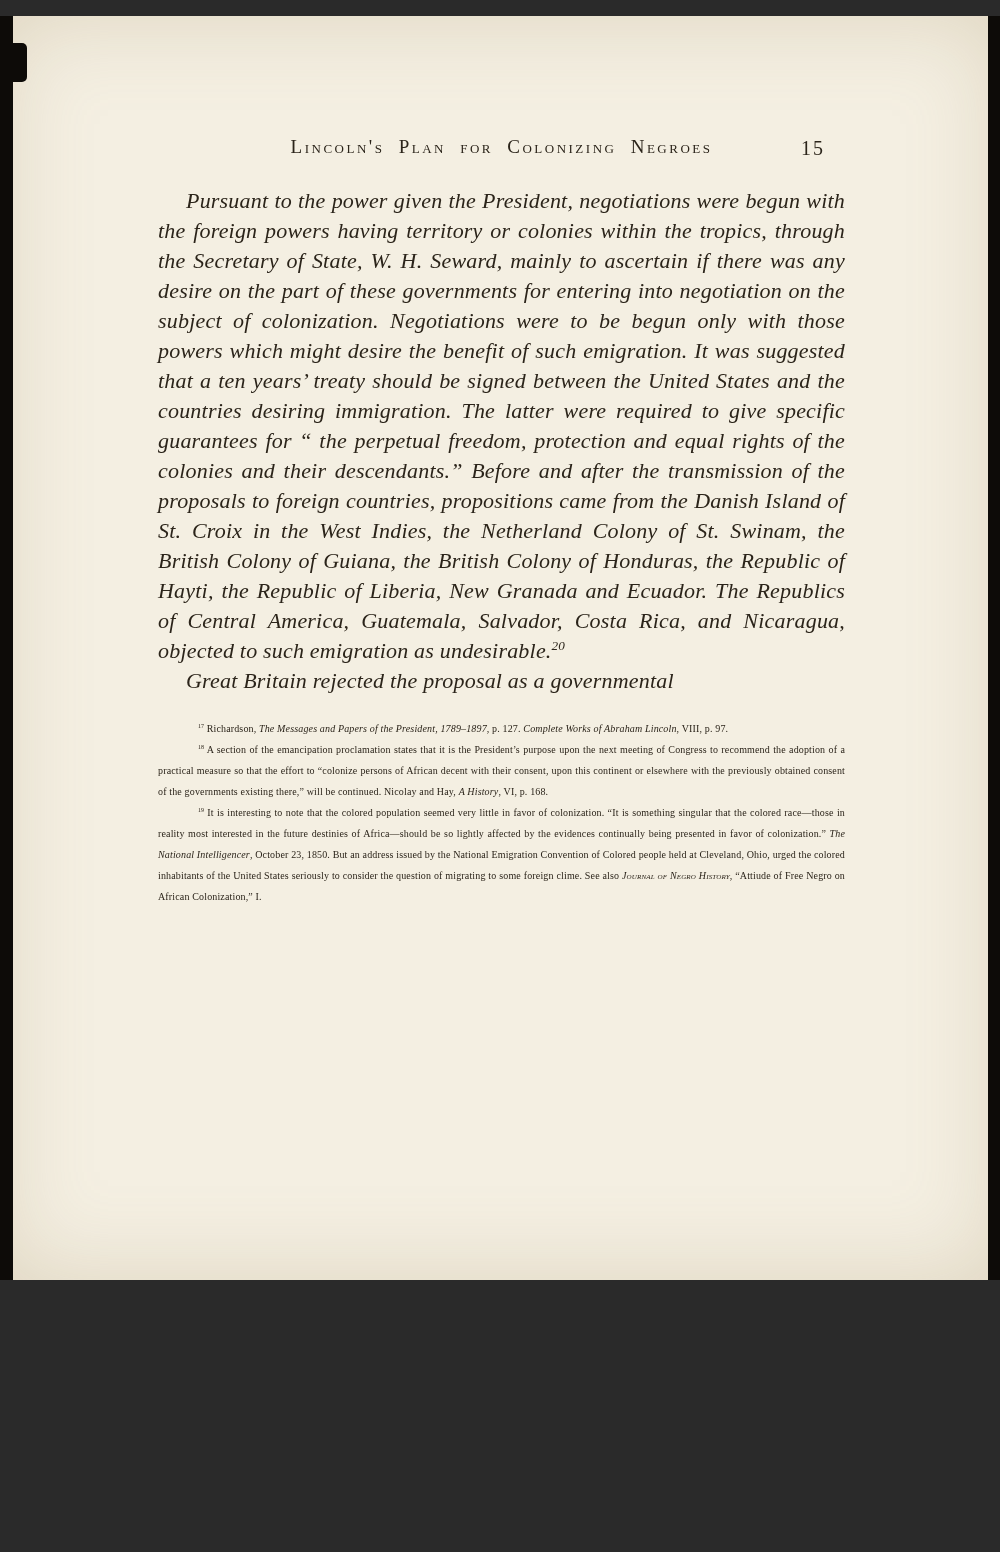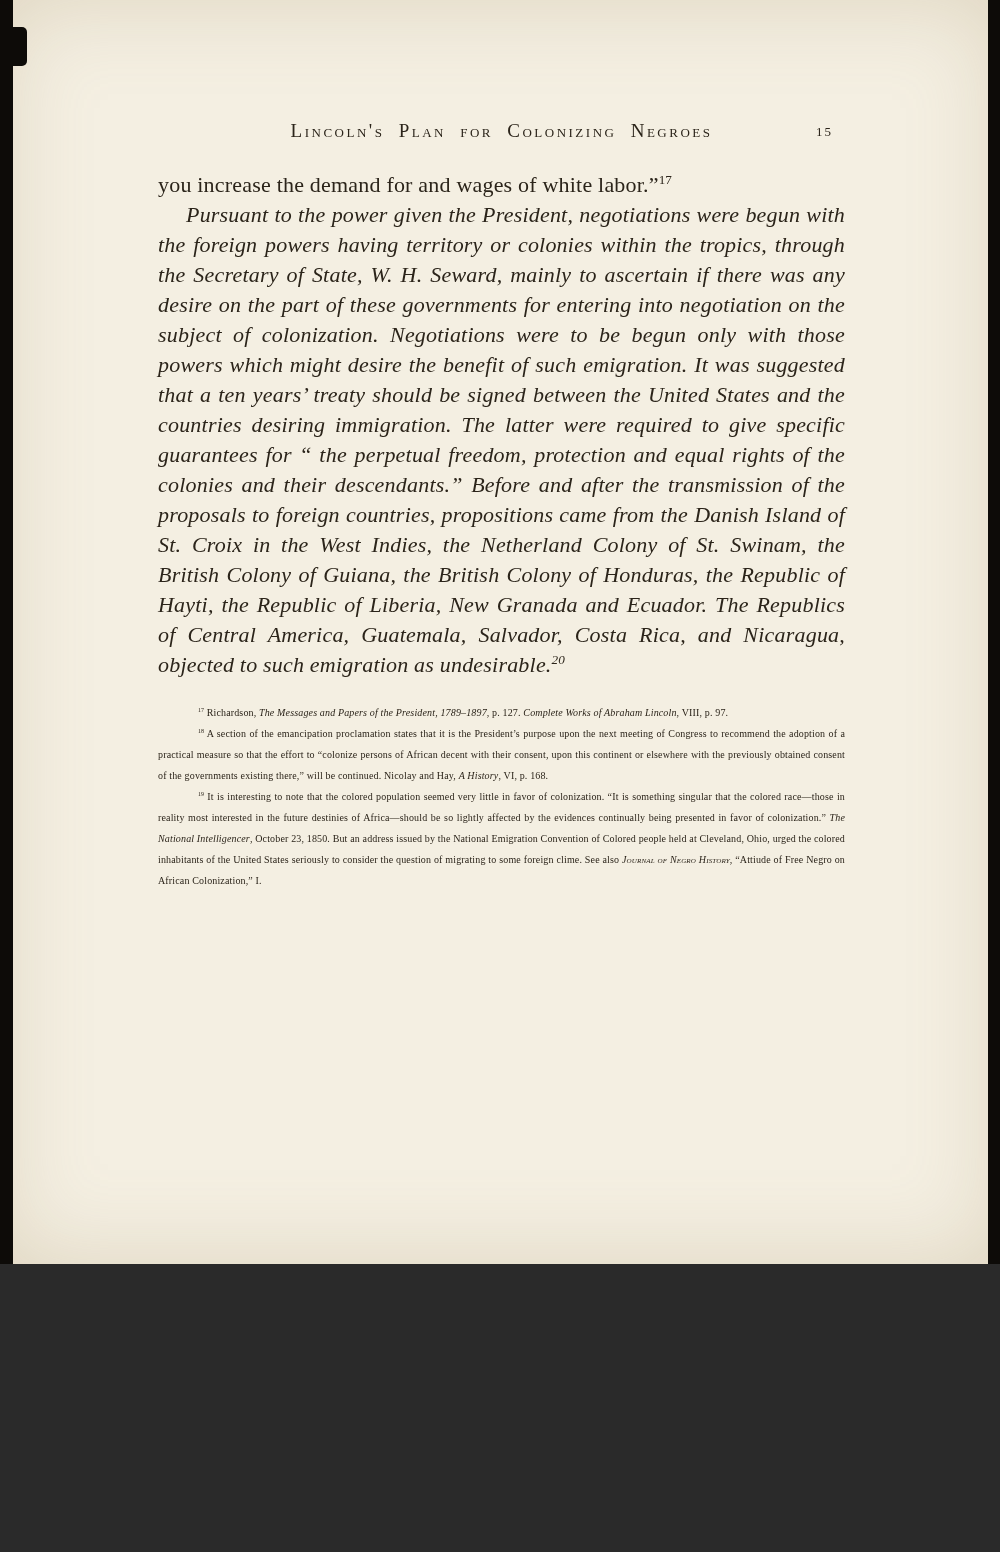--- a/index.html
+++ b/index.html
@@ -2,21 +2,21 @@
 <html style="--page-background: #f4efe2; --ink: #2b241a; --scan-edge: #0d0b08;"><head>
 <meta charset="utf-8">
 <style>
   * { box-sizing: border-box; }
   html, body { margin: 0; padding: 0; background: #2a2a2a; }
 
   .page {
     position: relative;
     width: 1000px;
     height: 1264px;
-    margin: 0 auto;
+    margin: 16px auto;
     background: var(--page-background, #f4efe2);
     color: var(--ink, #2b241a);
     font-family: "Liberation Serif", "DejaVu Serif", serif;
     overflow: hidden;
     box-shadow: inset 0 0 90px rgba(167, 143, 99, 0.28);
   }
 
   .edge { position: absolute; top: 0; height: 100%; background: var(--scan-edge, #0d0b08); }
   .edge-left  { left: 0;  width: 13px; }
   .edge-right { right: 0; width: 12px; }
@@ -36,23 +36,23 @@
     line-height: 26px;
     white-space: nowrap;
   }
   .running-title {
     font-variant: small-caps;
     letter-spacing: 2.5px;
     word-spacing: 7px;
   }
   .page-number {
     position: absolute;
-    right: 12px;
+    right: 20px;
     top: 1px;
-    font-size: 13px;
+    font-size: 20px;
     letter-spacing: 2px;
   }
 
   .body-text {
     margin-top: 26px;
     font-size: 22px;
     line-height: 30px;
     text-align: justify;
     letter-spacing: 0.2px;
   }
@@ -87,22 +87,22 @@
   <div class="notch"></div>
 
   <div class="content">
 
     <div class="running-header">
       <span class="running-title">Lincoln's Plan for Colonizing Negroes</span>
       <span class="page-number">15</span>
     </div>
 
     <div class="body-text" id="body-text">
-        <p><span>you increase the demand for and wages of white labor.”</span><sup>17</sup></p>
         <p class="indent"><span>Pursuant to the power given the President, negotiations were begun with the foreign powers having territory or colonies within the tropics, through the Secretary of State, W. H. Seward, mainly to ascertain if there was any desire on the part of these governments for entering into negotiation on the subject of colonization. Negotiations were to be begun only with those powers which might desire the benefit of such emigration. It was suggested that a ten years’ treaty should be signed between the United States and the countries desiring immigration. The latter were required to give specific guarantees for “ the perpetual freedom, protection and equal rights of the colonies and their descendants.” Before and after the transmission of the proposals to foreign countries, propositions came from the Danish Island of St. Croix in the West Indies, the Netherland Colony of St. Swinam, the British Colony of Guiana, the British Colony of Honduras, the Republic of Hayti, the Republic of Liberia, New Granada and Ecuador. The Republics of Central America, Guatemala, Salvador, Costa Rica, and Nicaragua, objected to such emigration as undesirable.</span><sup>20</sup></p>
+        <p class="indent"><span>Great Britain rejected the proposal as a governmental</span></p>
       </div>
 
     <div class="footnotes" id="footnotes">
         <p><sup>17</sup><span> Richardson, </span><span class="it">The Messages and Papers of the President, 1789–1897</span><span>, p. 127. </span><span class="it">Complete Works of Abraham Lincoln</span><span>, VIII, p. 97.</span></p>
         <p><sup>18</sup><span> A section of the emancipation proclamation states that it is the President’s purpose upon the next meeting of Congress to recommend the adoption of a practical measure so that the effort to “colonize persons of African decent with their consent, upon this continent or elsewhere with the previously obtained consent of the governments existing there,” will be continued. Nicolay and Hay, </span><span class="it">A History</span><span>, VI, p. 168.</span></p>
         <p><sup>19</sup><span> It is interesting to note that the colored population seemed very little in favor of colonization. “It is something singular that the colored race—those in reality most interested in the future destinies of Africa—should be so lightly affected by the evidences continually being presented in favor of colonization.” </span><span class="it">The National Intelligencer</span><span>, October 23, 1850. But an address issued by the National Emigration Convention of Colored people held at Cleveland, Ohio, urged the colored inhabitants of the United States seriously to consider the question of migrating to some foreign clime. See also </span><span class="sc">Journal of Negro History</span><span>, “Attiude of Free Negro on African Colonization,” I.</span></p>
       </div>
 
   </div>
 </div>

